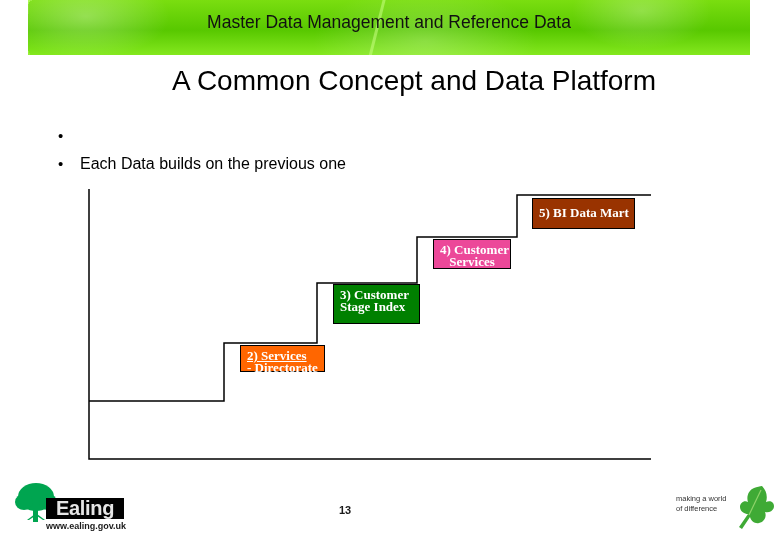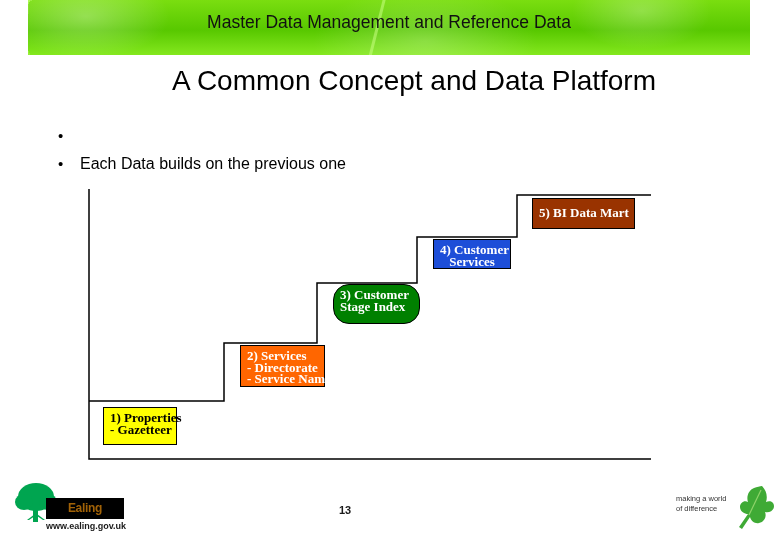--- a/index.html
+++ b/index.html
@@ -136,22 +136,22 @@
     width: 44px;
     height: 42px;
   }
   #ealing-wordmark {
     position: absolute;
     left: 38px;
     top: 16px;
     width: 78px;
     height: 21px;
     background: #000000;
-    color: #a16207;
-    font-size: 12px;
+    color: #e5e5e5;
+    font-size: 20px;
     font-weight: bold;
     line-height: 21px;
     text-align: center;
     font-family: "Liberation Sans", sans-serif;
     letter-spacing: -0.3px;
   }
   #ealing-url {
     position: absolute;
     left: 0px;
     top: 39px;
@@ -221,37 +221,33 @@
 
 <div id="diagram">
 
   <svg width="570" height="285" viewBox="0 0 570 285">
 
     <polyline points="4,4 4,274 566,274" fill="none" stroke="#000000" stroke-width="1.5"></polyline>
 
     <polyline points="4,216 139,216 139,158 232,158 232,98 332,98 332,52 432,52 432,10 566,10" fill="none" stroke="#000000" stroke-width="1.5"></polyline>
   </svg>
 
-  <div class="step-box" style="left:18px; top:222px; width:74px; height:38px; background:#ffff00; color:#000000;">
-    <span class="step-line">1) Properties</span>
-    <span class="step-line">- Gazetteer</span>
-  </div>
-
-  <div class="step-box" style="left:155px; top:160px; width:85px; height:42px; background:#ff6600; color:#ffffff;">
+
+  <div class="step-box" style="left:155px; top:160px; width:85px; height:27px; background:#ff6600; color:#ffffff;text-decoration:underline;">
     <span class="step-line">2) Services</span>
     <span class="step-line">- Directorate</span>
     <span class="step-line">- Service Name</span>
   </div>
 
-  <div class="step-box" style="left:248px; top:99px; width:87px; height:40px; background:#008000; color:#ffffff;border-radius:16px;">
+  <div class="step-box" style="left:248px; top:99px; width:87px; height:40px; background:#008000; color:#ffffff;">
     <span class="step-line">3) Customer</span>
     <span class="step-line">Stage Index</span>
   </div>
 
-  <div class="step-box centered" style="left:348px; top:54px; width:78px; height:30px; background:#1d4ed8; color:#ffffff;">
+  <div class="step-box centered" style="left:348px; top:54px; width:78px; height:30px; background:#ec4899; color:#ffffff;">
     <span class="step-line">4) Customer</span>
     <span class="step-line">Services</span>
   </div>
 
   <div class="step-box" style="left:447px; top:13px; width:103px; height:31px; background:#993300; color:#ffffff; padding-top:8px;">
     <span class="step-line">5) BI Data Mart</span>
   </div>
 
 </div>
 

